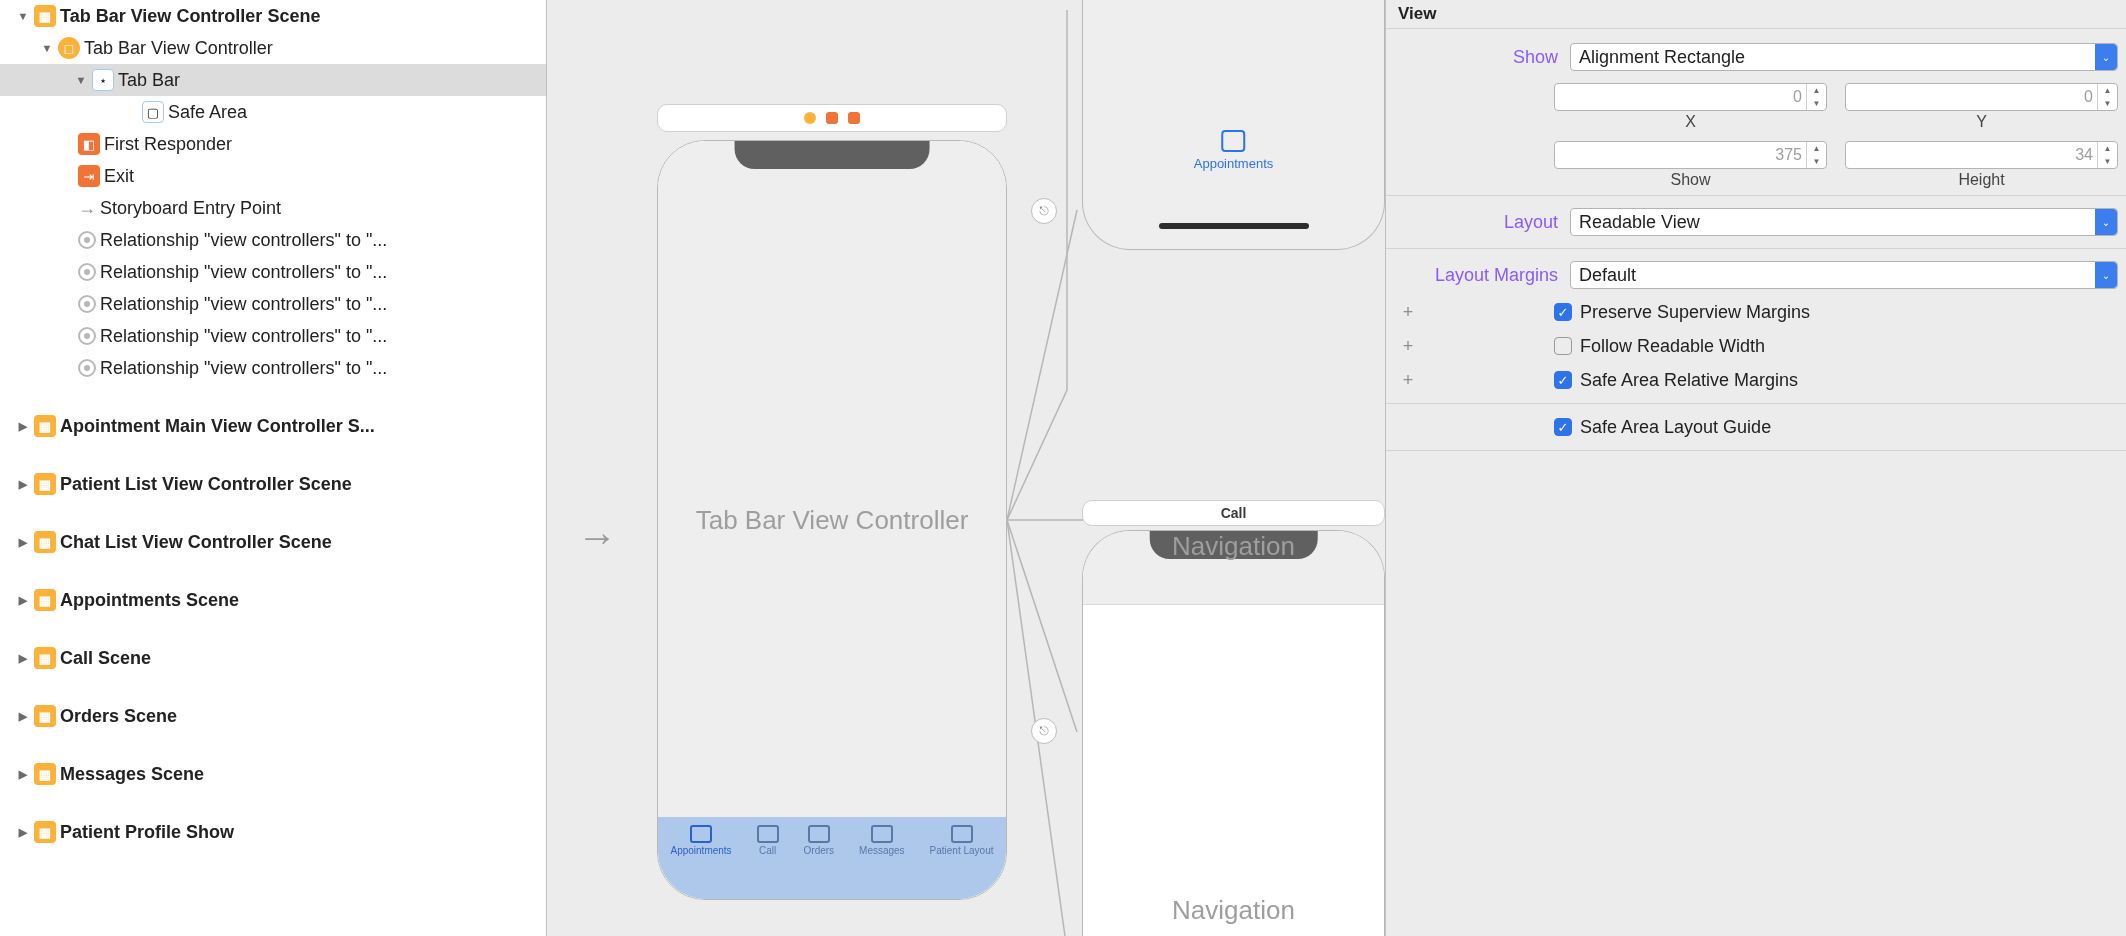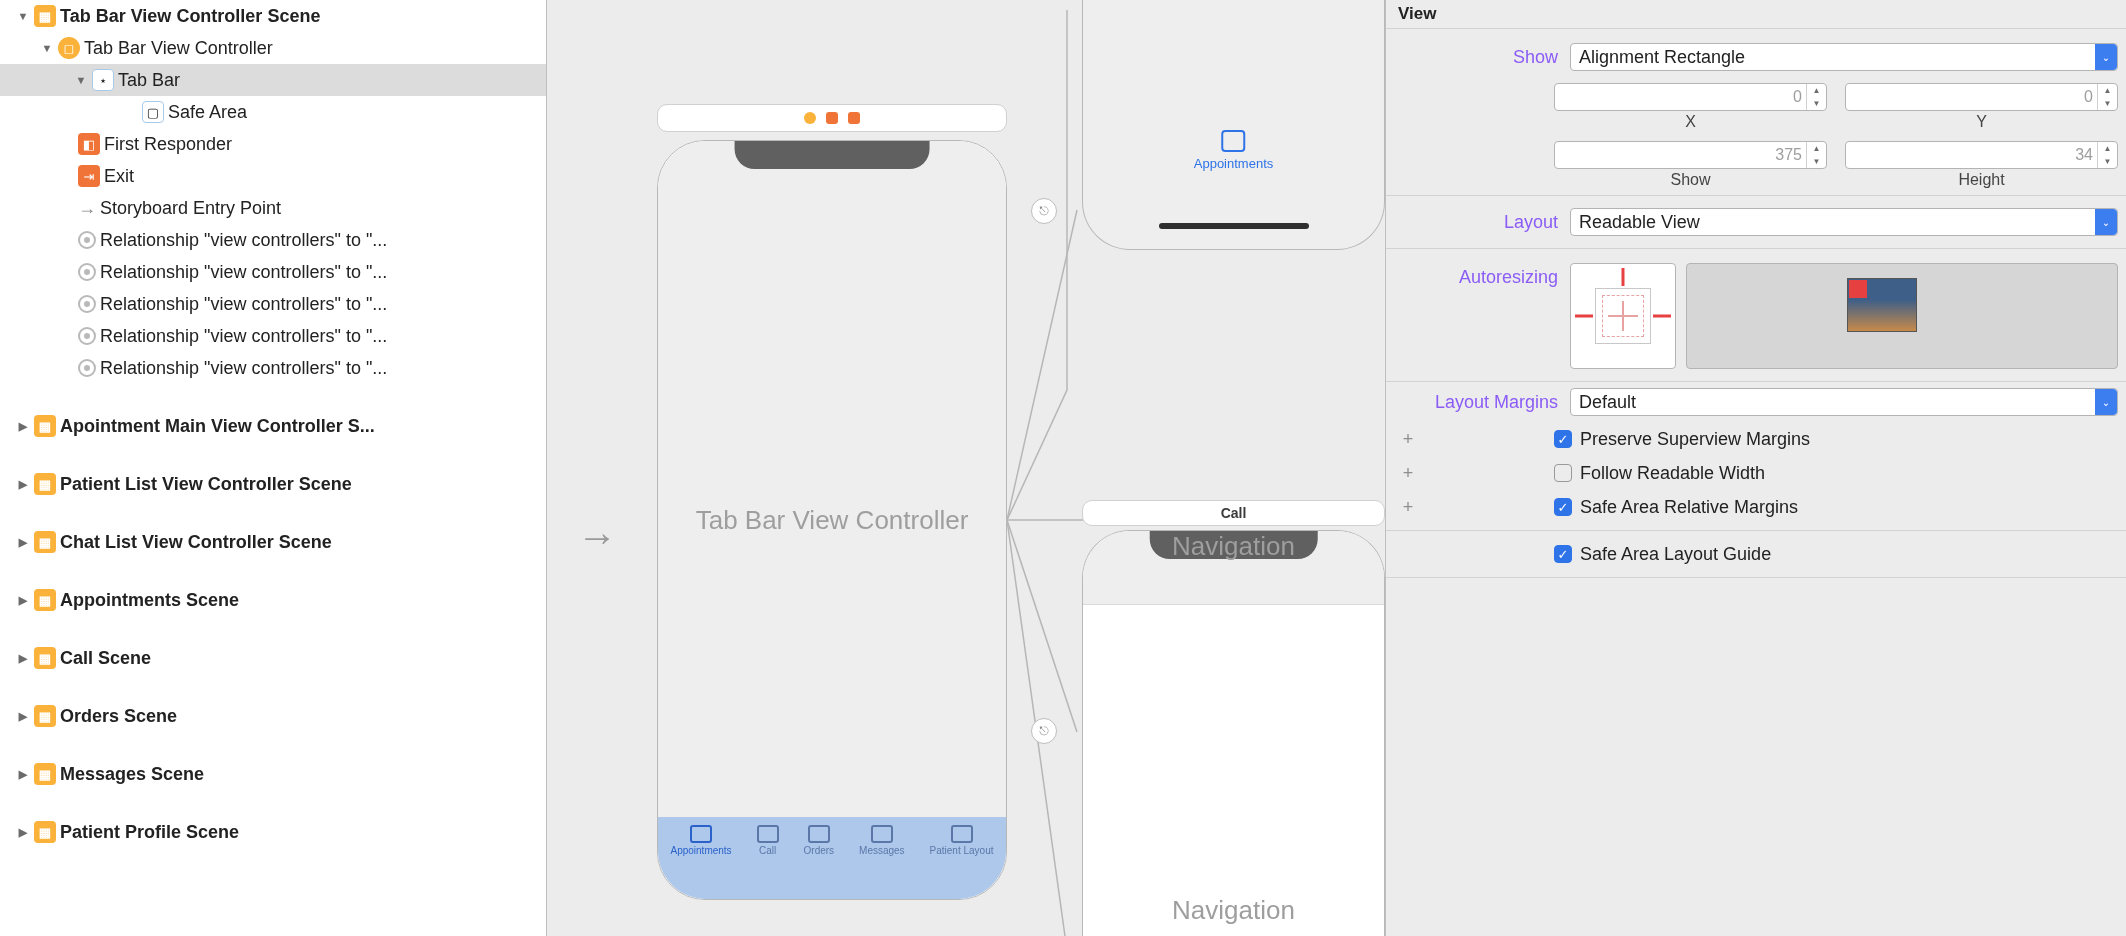--- a/index.html
+++ b/index.html
@@ -179,21 +179,21 @@
           <span>Orders Scene</span>
         </div>
       <div class="row indent0 bold scene-row">
           <span class="disclosure closed"></span>
           <span class="icon-box icon-scene">▦</span>
           <span>Messages Scene</span>
         </div>
       <div class="row indent0 bold scene-row">
           <span class="disclosure closed"></span>
           <span class="icon-box icon-scene">▦</span>
-          <span>Patient Profile Scene</span>
+          <span>Patient Profile Show</span>
         </div>
     </div>
   </div>
 
   <div class="canvas">
 
     <div class="arrow-in" style="left:30px; top:510px; font-size:40px;">→</div>
 
     <svg width="100%" height="100%" style="position:absolute;inset:0;pointer-events:none">
       <path d="M460 520 L520 390 L520 10" stroke="#b6b6b6" fill="none" stroke-width="1.5"></path>
@@ -324,37 +324,20 @@
     <div class="form-row">
       <div class="form-label">Layout</div>
       <div class="select">
         <span>Readable View</span>
         <span class="chev">⌄</span>
       </div>
     </div>
 
     <div class="sep"></div>
 
-    <div class="autosize-row">
-      <div class="form-label" style="padding-top:4px;">Autoresizing</div>
-      <div class="autosize-ctl">
-        <div class="strut top"></div>
-        <div class="strut left" style="width:18px;"></div>
-        <div class="strut right"></div>
-        <div class="inner">
-          <div style="position:absolute;inset:6px;border:1px dashed #e7a2a2;"></div>
-          <div style="position:absolute;left:50%;top:50%;width:30px;height:2px;background:#e7a2a2;transform:translate(-50%,-50%);"></div>
-          <div style="position:absolute;left:50%;top:50%;width:2px;height:30px;background:#e7a2a2;transform:translate(-50%,-50%);"></div>
-        </div>
-      </div>
-      <div class="preview">
-        <div class="pvbox"></div>
-        <div class="pvdot"></div>
-      </div>
-    </div>
 
     <div class="form-row">
       <div class="form-label">Layout Margins</div>
       <div class="select">
         <span>Default</span>
         <span class="chev">⌄</span>
       </div>
     </div>
 
     <div class="check-row" style="position:relative;">

